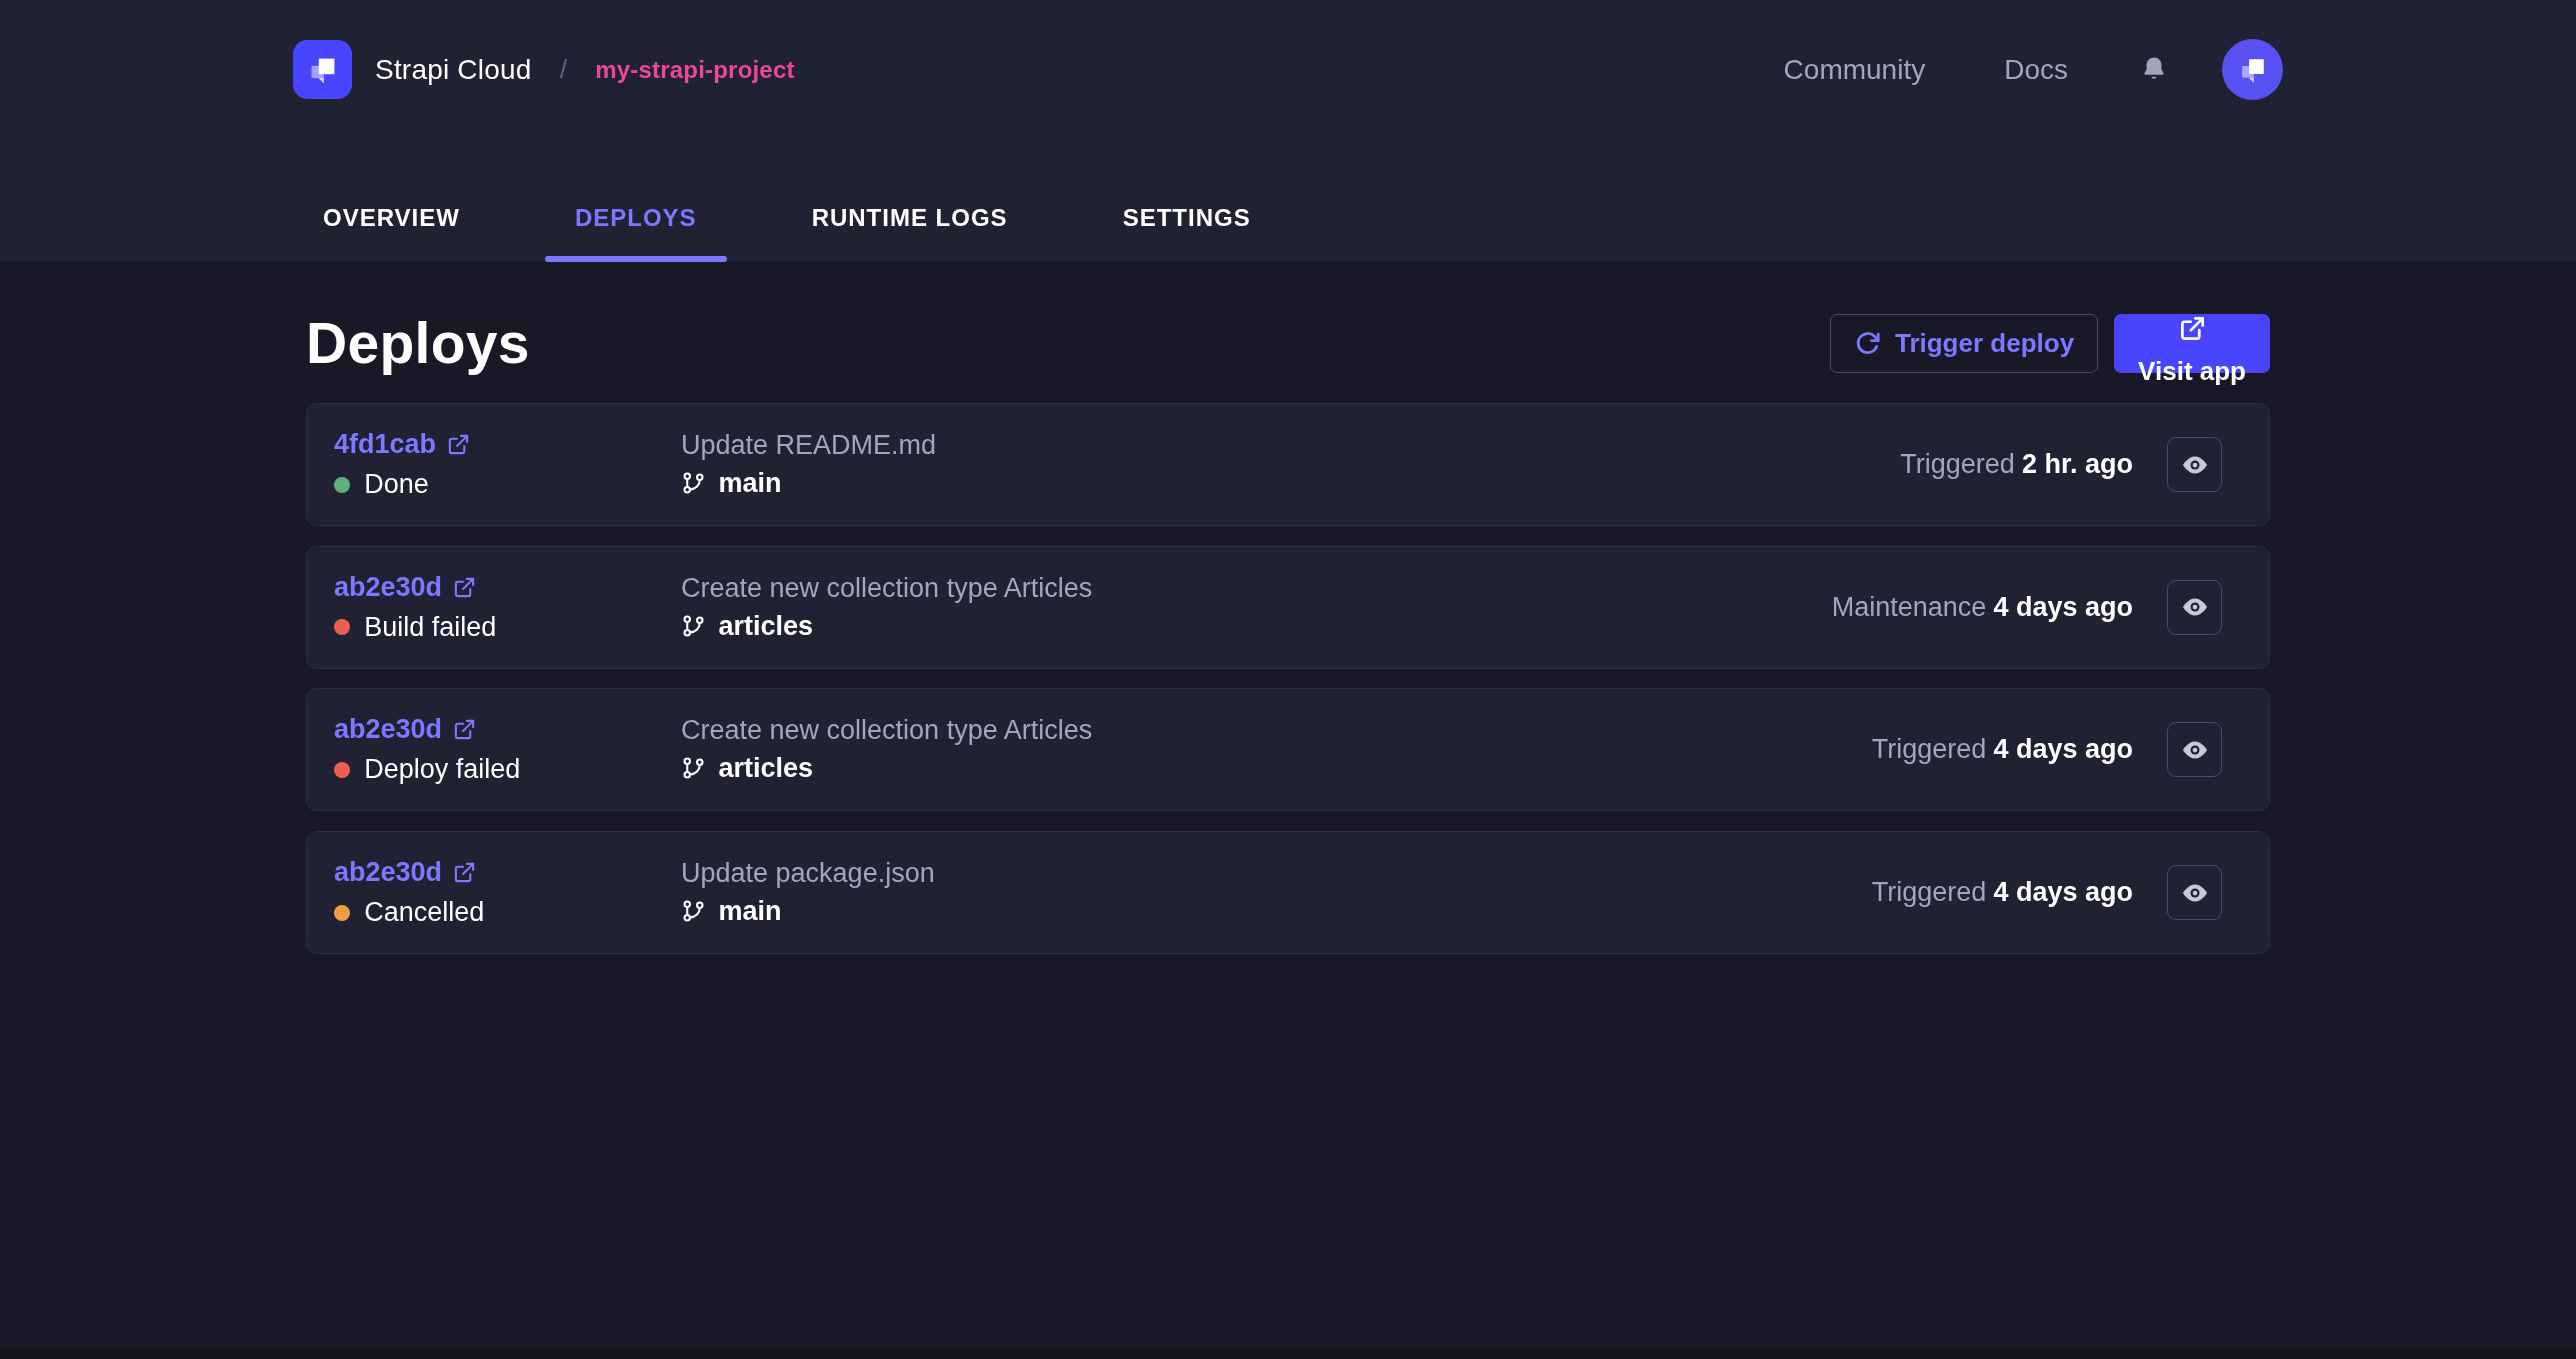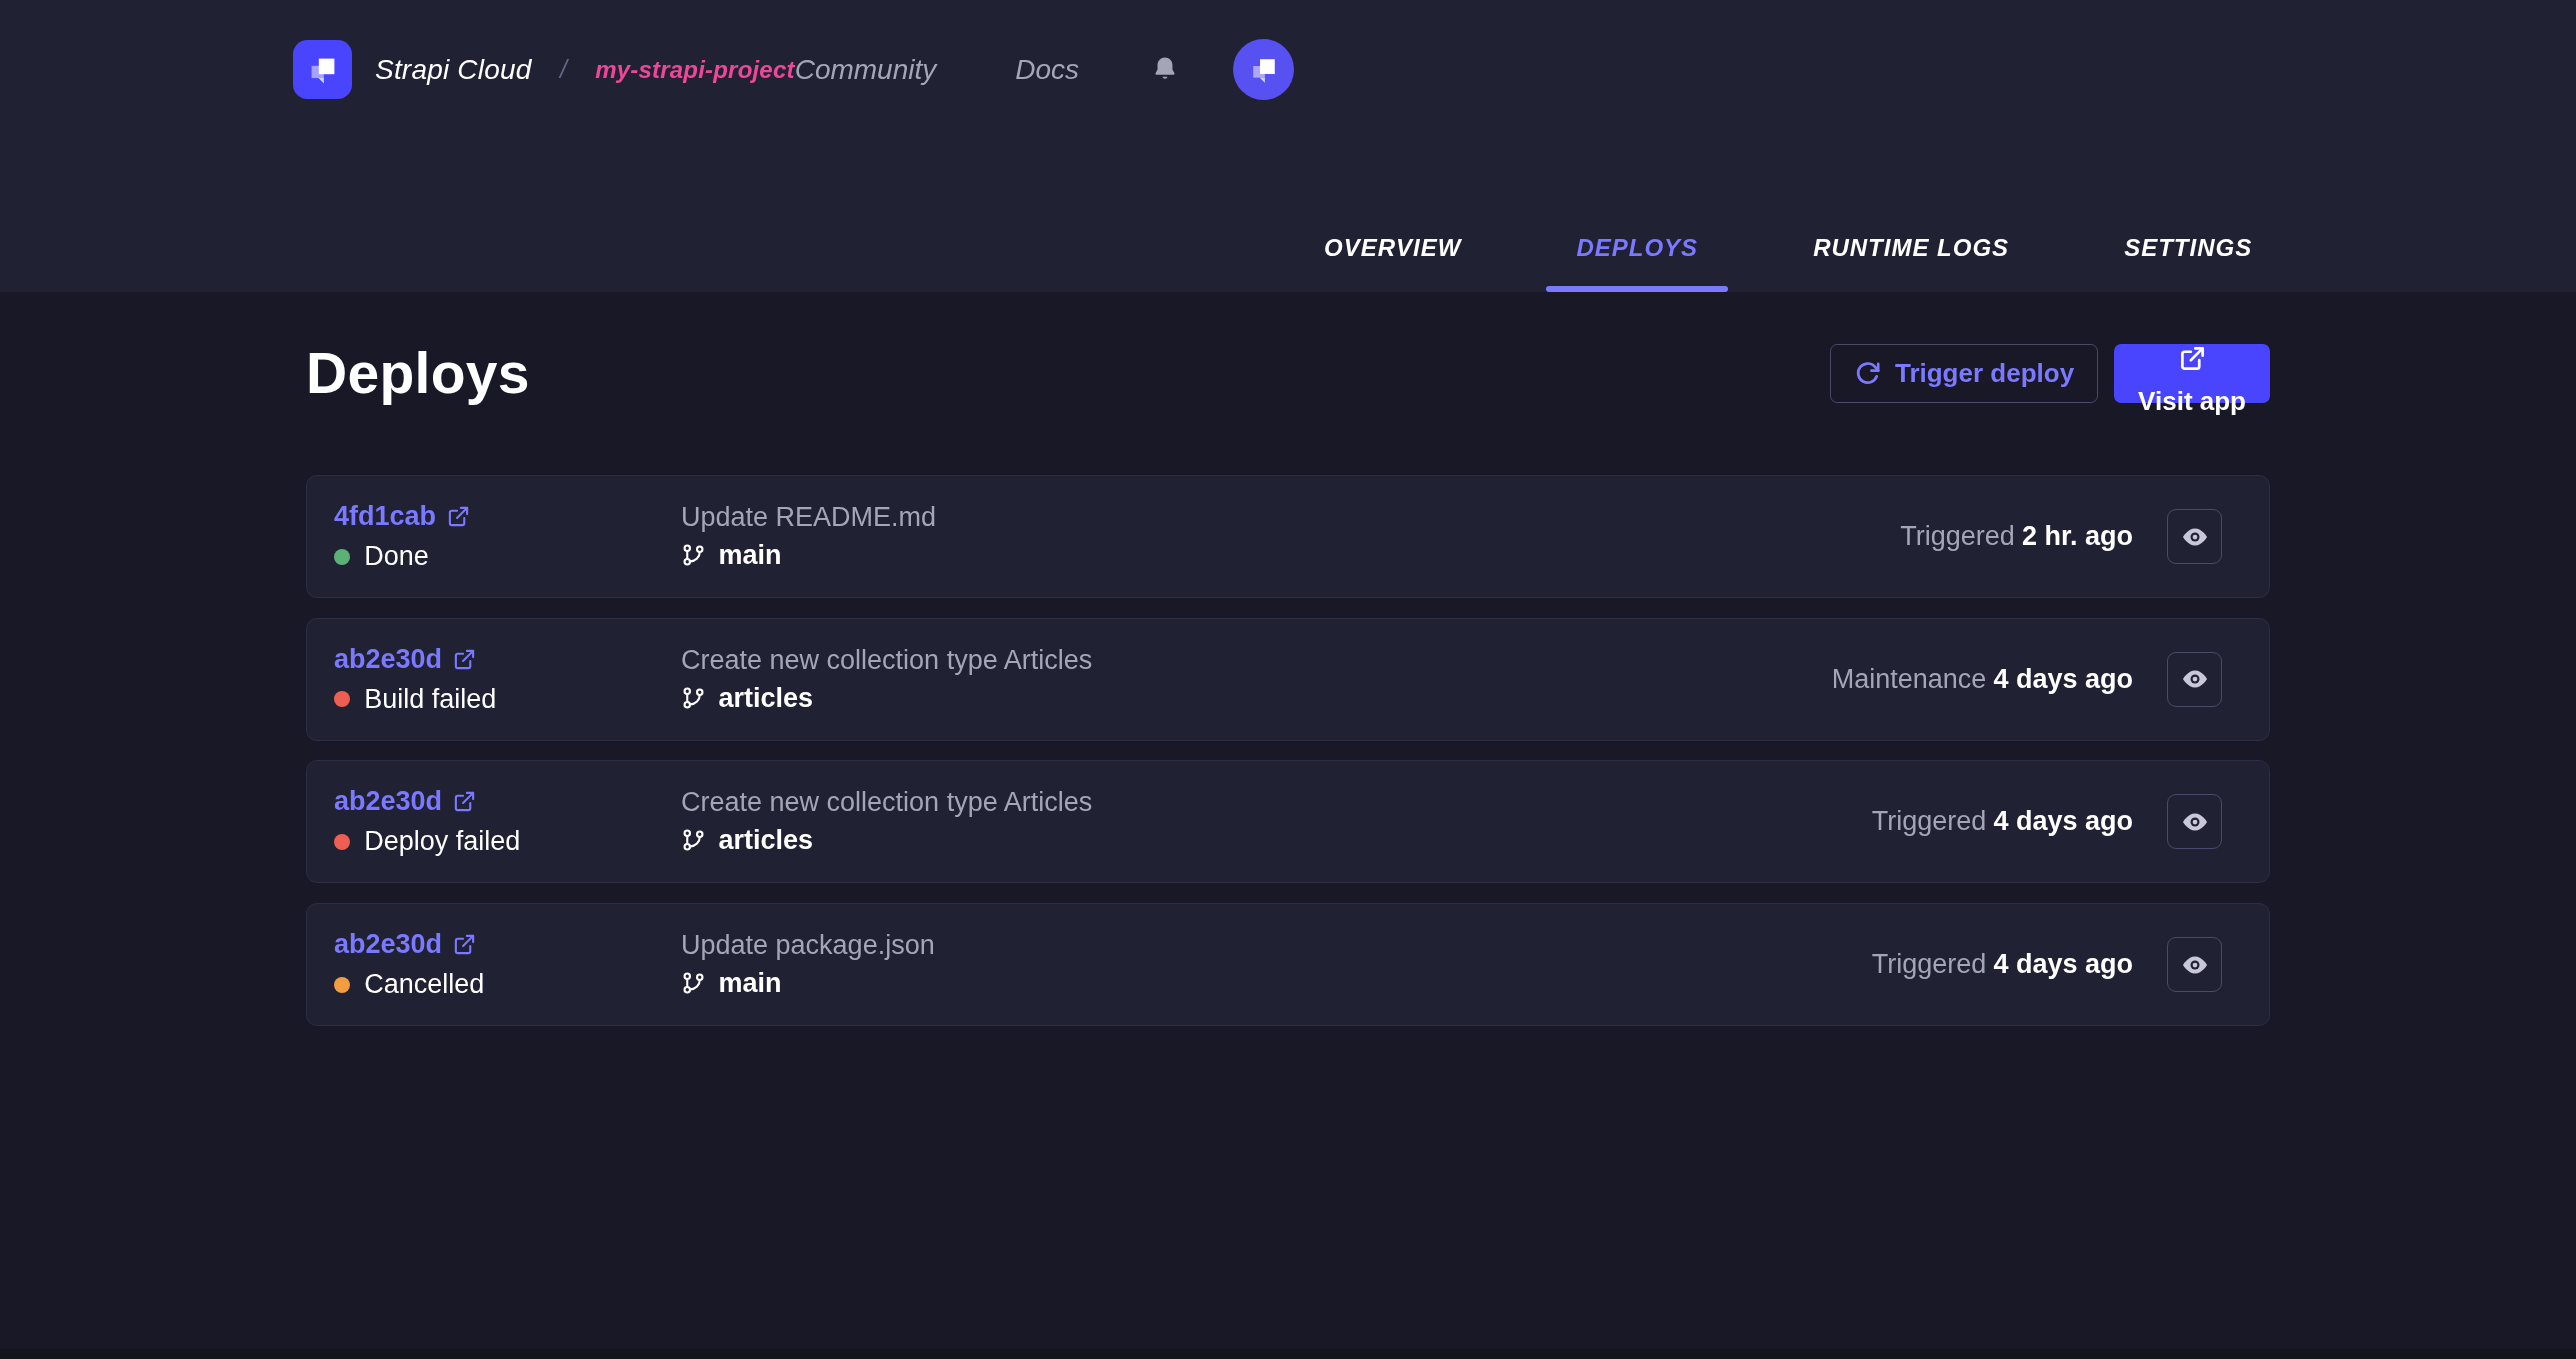--- a/index.html
+++ b/index.html
@@ -6,24 +6,23 @@
   html,body { width:2576px; height:1360px; overflow:hidden; }
   body {
     background:#181826;
     font-family:"Liberation Sans", sans-serif;
     color:#ffffff;
     position:relative;
   }
 
   
   .header {
-    height:292px; background:#212134;
-    display:flex; flex-direction:row;
+    height:262px; background:#212134;
+    display:flex; flex-direction:column;
     padding:0 293px;
-    font-style:italic;
   }
   .header-row {
     margin-top:23px; height:93px;
     display:flex; align-items:center; justify-content:space-between;
   }
   .brand-group { display:flex; align-items:center; gap:23px; }
   .app-logo {
     width:59px; height:59px; border-radius:14.3px; background:#4945ff;
     display:flex; align-items:center; justify-content:center; flex:0 0 auto;
   }
@@ -60,21 +59,21 @@
   .actions { display:flex; align-items:center; gap:16px; }
   .btn {
     height:59px; display:flex; align-items:center; gap:14.3px;
     padding:0 23px; border-radius:7.2px; font-size:26px; font-weight:700;
     cursor:pointer; border:0.9px solid transparent; white-space:nowrap;
   }
   .btn-outline { background:transparent; border-color:#4a4a6a; color:#7b79ff; }
   .btn-primary { background:#4945ff; color:#ffffff;flex-direction:column; }
 
   
-  .deploy-list { margin-top:69px; display:flex; flex-direction:column; gap:19.7px; }
+  .deploy-list { margin-top:27px; display:flex; flex-direction:column; gap:19.7px; }
   .deploy-card {
     height:123px; background:#212134; border:0.9px solid #2d2d44; border-radius:10.7px;
     display:flex; align-items:center; padding:0 47px 0 27px;
   }
   .col-commit { flex:0 0 347px; display:flex; flex-direction:column; gap:9px; }
   .commit-link {
     display:flex; align-items:center; gap:10.7px;
     font-size:27px; font-weight:700; color:#7b79ff; cursor:pointer; text-decoration:none;
   }
   .status-row { display:flex; align-items:center; gap:14.3px; }

